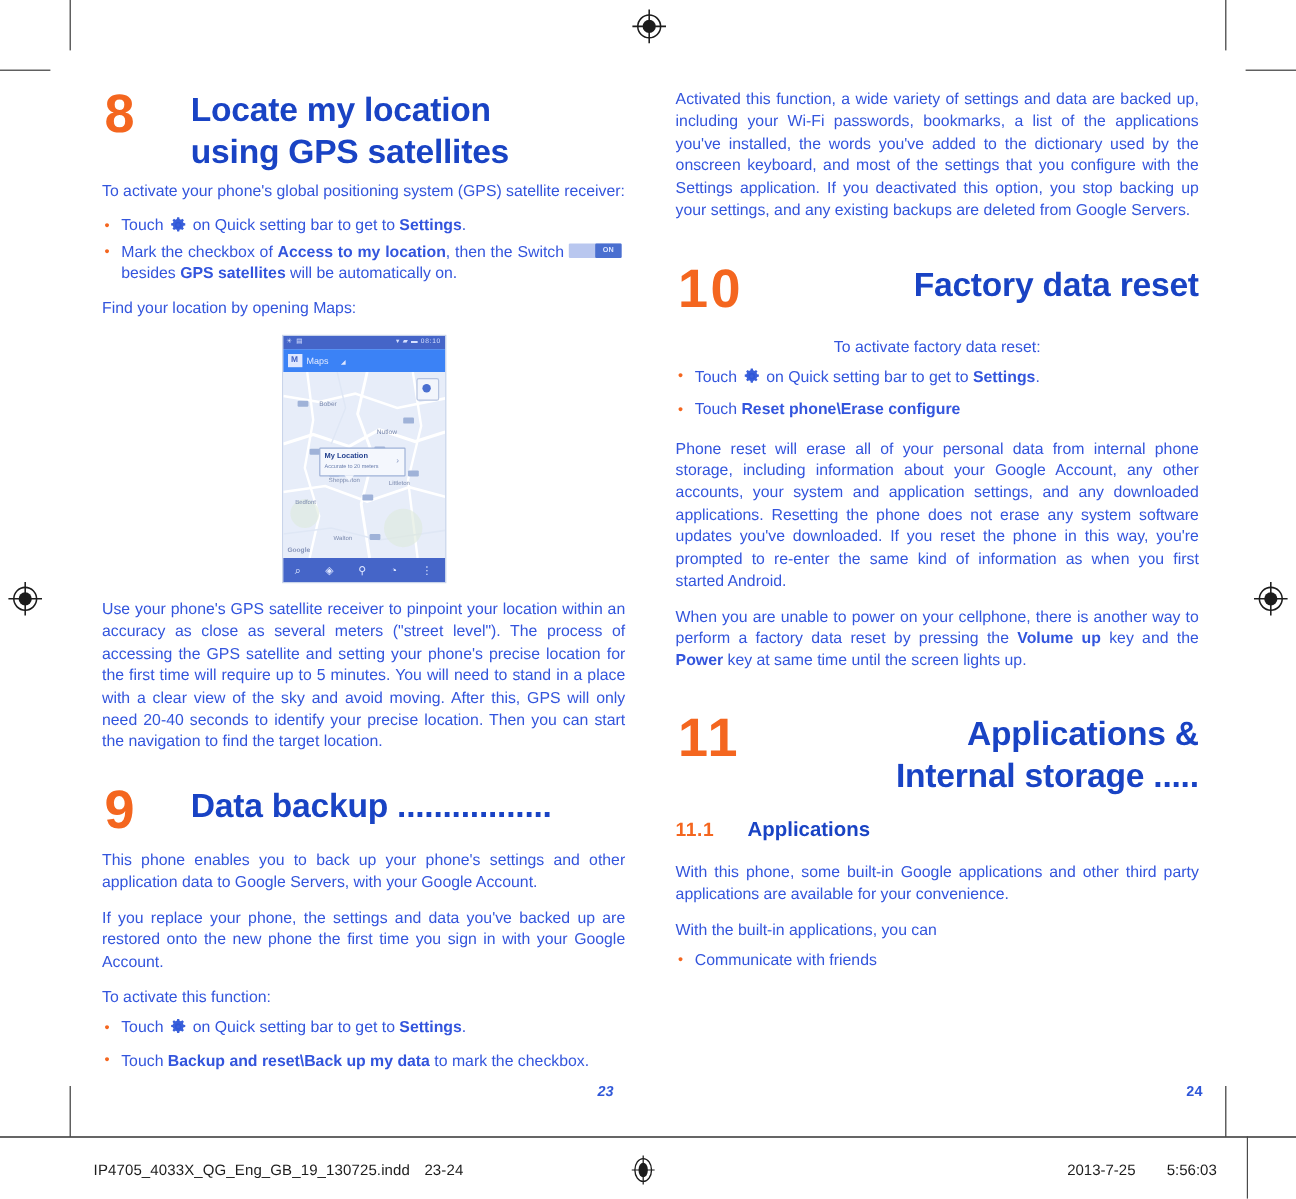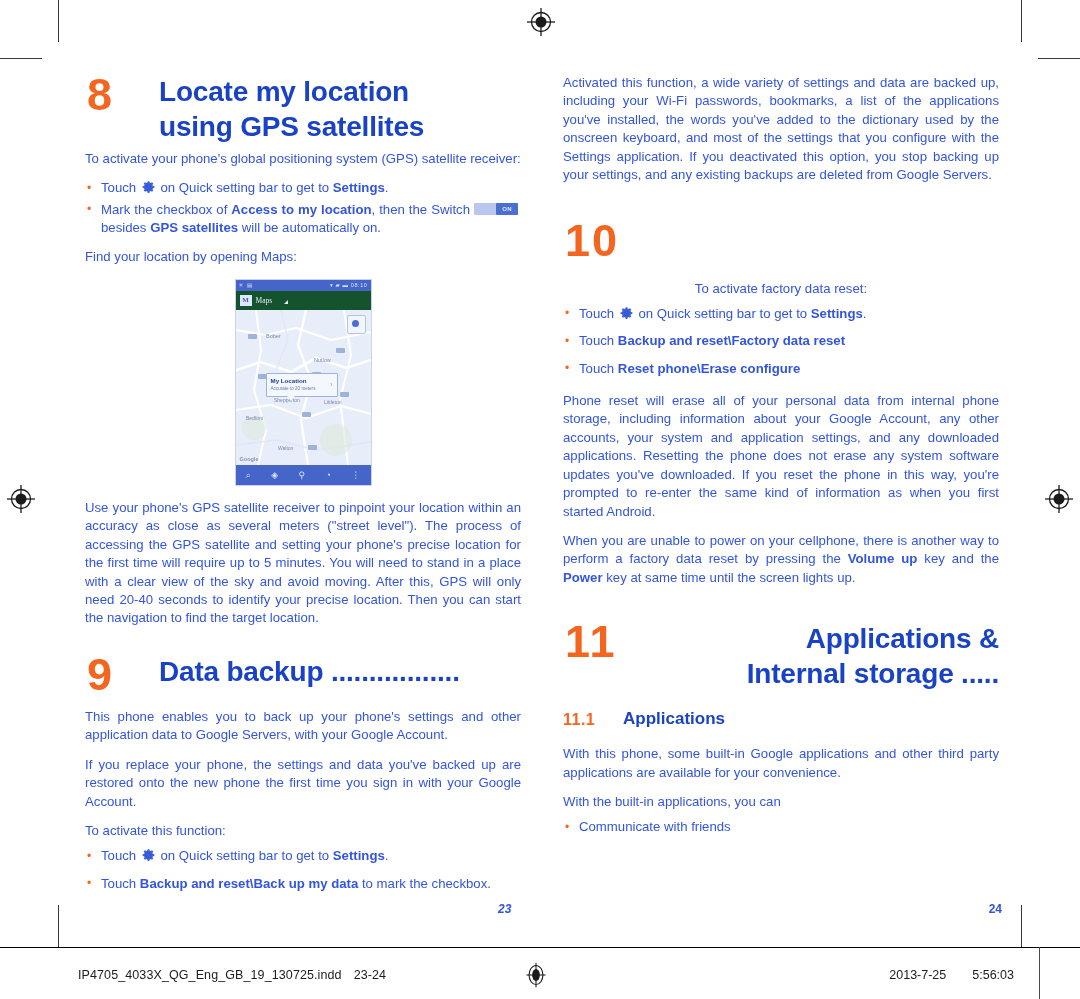--- a/index.html
+++ b/index.html
@@ -172,25 +172,24 @@
     background: #4565c8;
     color: #d6e0ff;
     font-size: 5.5px;
     line-height: 11px;
   }
   .ps-status .left  { position: absolute; left: 3px;  letter-spacing: 1px; }
   .ps-status .right { position: absolute; right: 3px; letter-spacing: 0.6px; }
   .ps-appbar {
     position: absolute; left: 0; top: 11px;
     width: 100%; height: 19px;
-    background: #14532d;
+    background: #3b82f6;
     color: #e3eaff;
     font-size: 7.5px;
     line-height: 19px;
-    font-family: Liberation Serif, serif;
   }
   .ps-appbar .logo {
     position: absolute; left: 4px; top: 4px;
     width: 12px; height: 11px;
     background: #dfe7ff;
     color: #3f5fc4;
     font-size: 7px;
     font-weight: 700;
     text-align: center;
     line-height: 11px;
@@ -462,33 +461,31 @@
       </li>
     </ul>
   </div>
 
   <div class="col col-right">
 
     <p class="body" style="margin-bottom:36px;">Activated this function, a wide variety of settings and data are backed up, including your Wi-Fi passwords, bookmarks, a list of the applications you've installed, the words you've added to the dictionary used by the onscreen keyboard, and most of the settings that you configure with the Settings application. If you deactivated this option, you stop backing up your settings, and any existing backups are deleted from Google Servers.</p>
 
     <div class="chapter tight">
       <div class="chapter-num num-wide">10</div>
+      <div class="chapter-title align-right">Factory data reset</div>
     </div>
 
     <p class="body nojust" style="margin-top:18px; margin-bottom:6px;text-align:center;">To activate factory data reset:</p>
 
     <ul class="bullets loose">
       <li>
         <span>Touch </span><span class="gear-icon"><svg width="15" height="15" viewBox="0 0 24 24">
               <path fill="#2f57d8" d="M12 7.5a4.5 4.5 0 1 0 0 9 4.5 4.5 0 0 0 0-9zm0 2.2a2.3 2.3 0 1 1 0 4.6 2.3 2.3 0 0 1 0-4.6z"></path>
               <path fill="#2f57d8" d="M10.6 1.8h2.8l.4 2.3 1.9.8 1.9-1.3 2 2-1.3 1.9.8 1.9 2.3.4v2.8l-2.3.4-.8 1.9 1.3 1.9-2 2-1.9-1.3-1.9.8-.4 2.3h-2.8l-.4-2.3-1.9-.8-1.9 1.3-2-2 1.3-1.9-.8-1.9-2.3-.4v-2.8l2.3-.4.8-1.9-1.3-1.9 2-2 1.9 1.3 1.9-.8z" opacity="0.95"></path>
             </svg></span><span> on Quick setting bar to get to </span><span class="b">Settings</span><span>.</span>
-      </li>
-      <li>
-        <span>Touch </span><span class="b">Backup and reset\Factory data reset</span>
       </li>
       <li>
         <span>Touch </span><span class="b">Reset phone\Erase configure</span>
       </li>
     </ul>
 
     <p class="body" style="margin-top:14px;">Phone reset will erase all of your personal data from internal phone storage, including information about your Google Account, any other accounts, your system and application settings, and any downloaded applications. Resetting the phone does not erase any system software updates you've downloaded. If you reset the phone in this way, you're prompted to re-enter the same kind of information as when you first started Android.</p>
 
     <p class="body" style="margin-bottom:34px;"><span>When you are unable to power on your cellphone, there is another way to perform a factory data reset by pressing the </span><span class="b">Volume up</span><span> key and the </span><span class="b">Power</span><span> key at same time until the screen lights up.</span></p>
 

